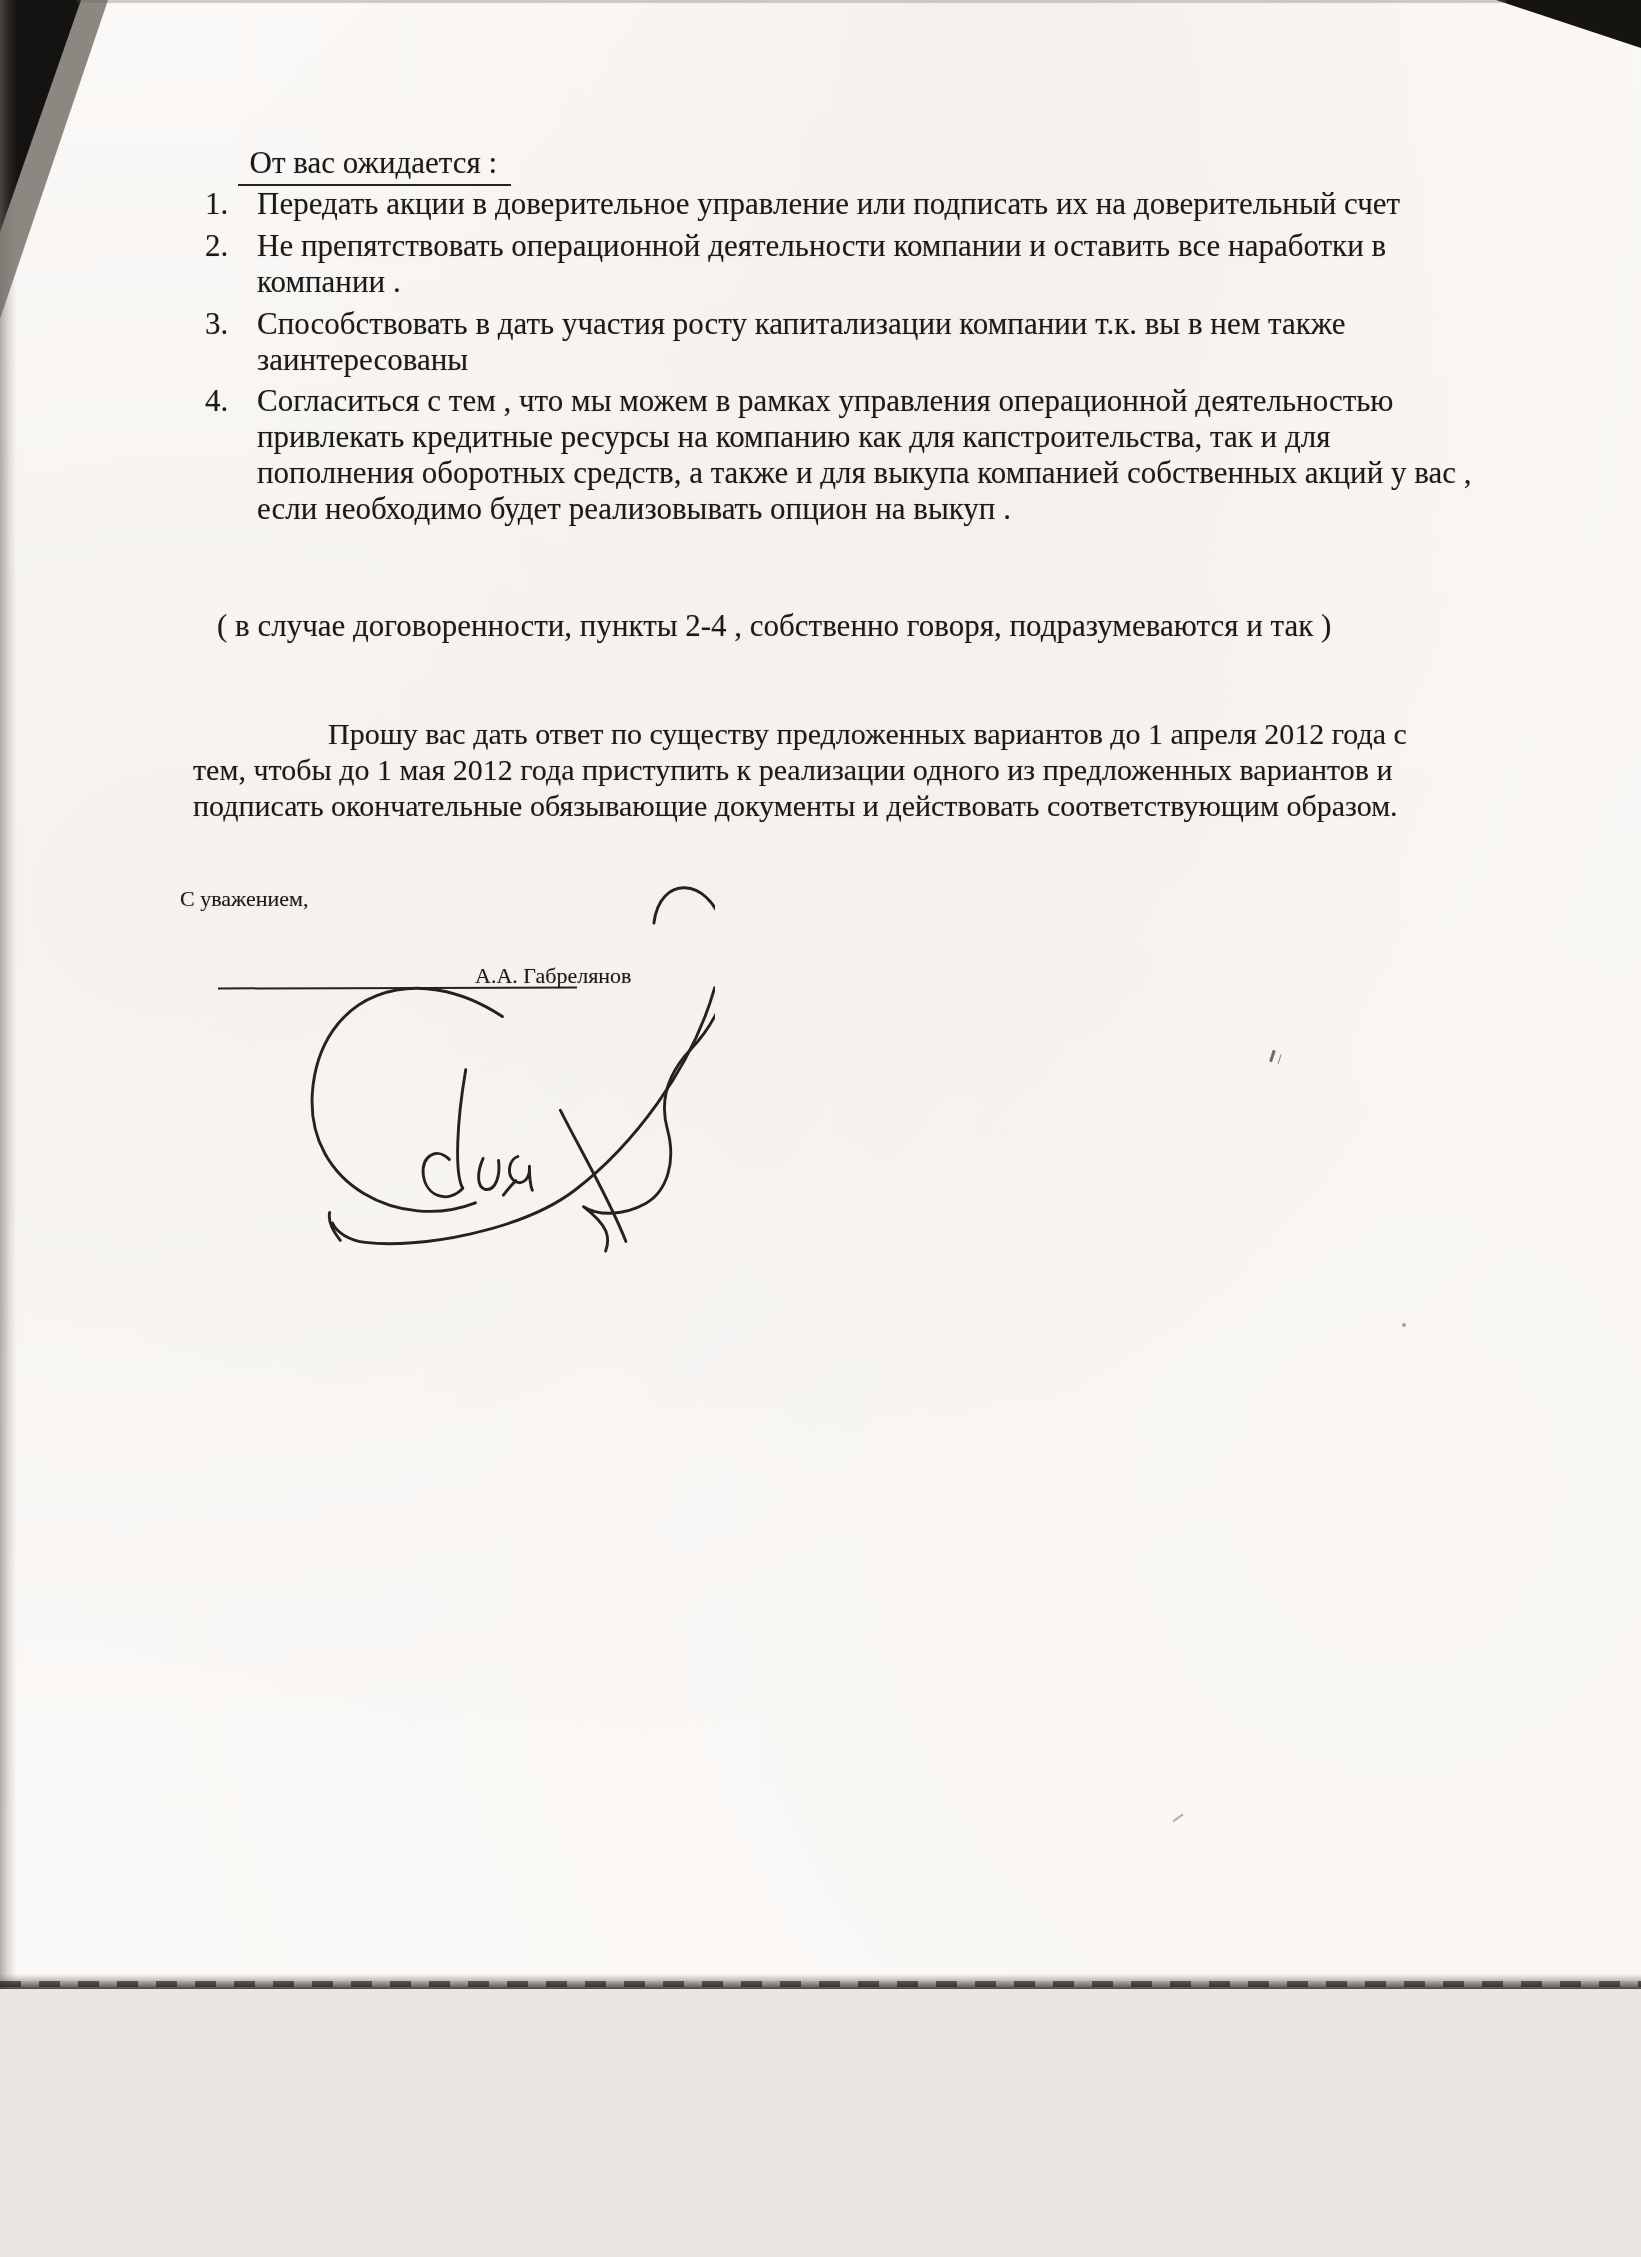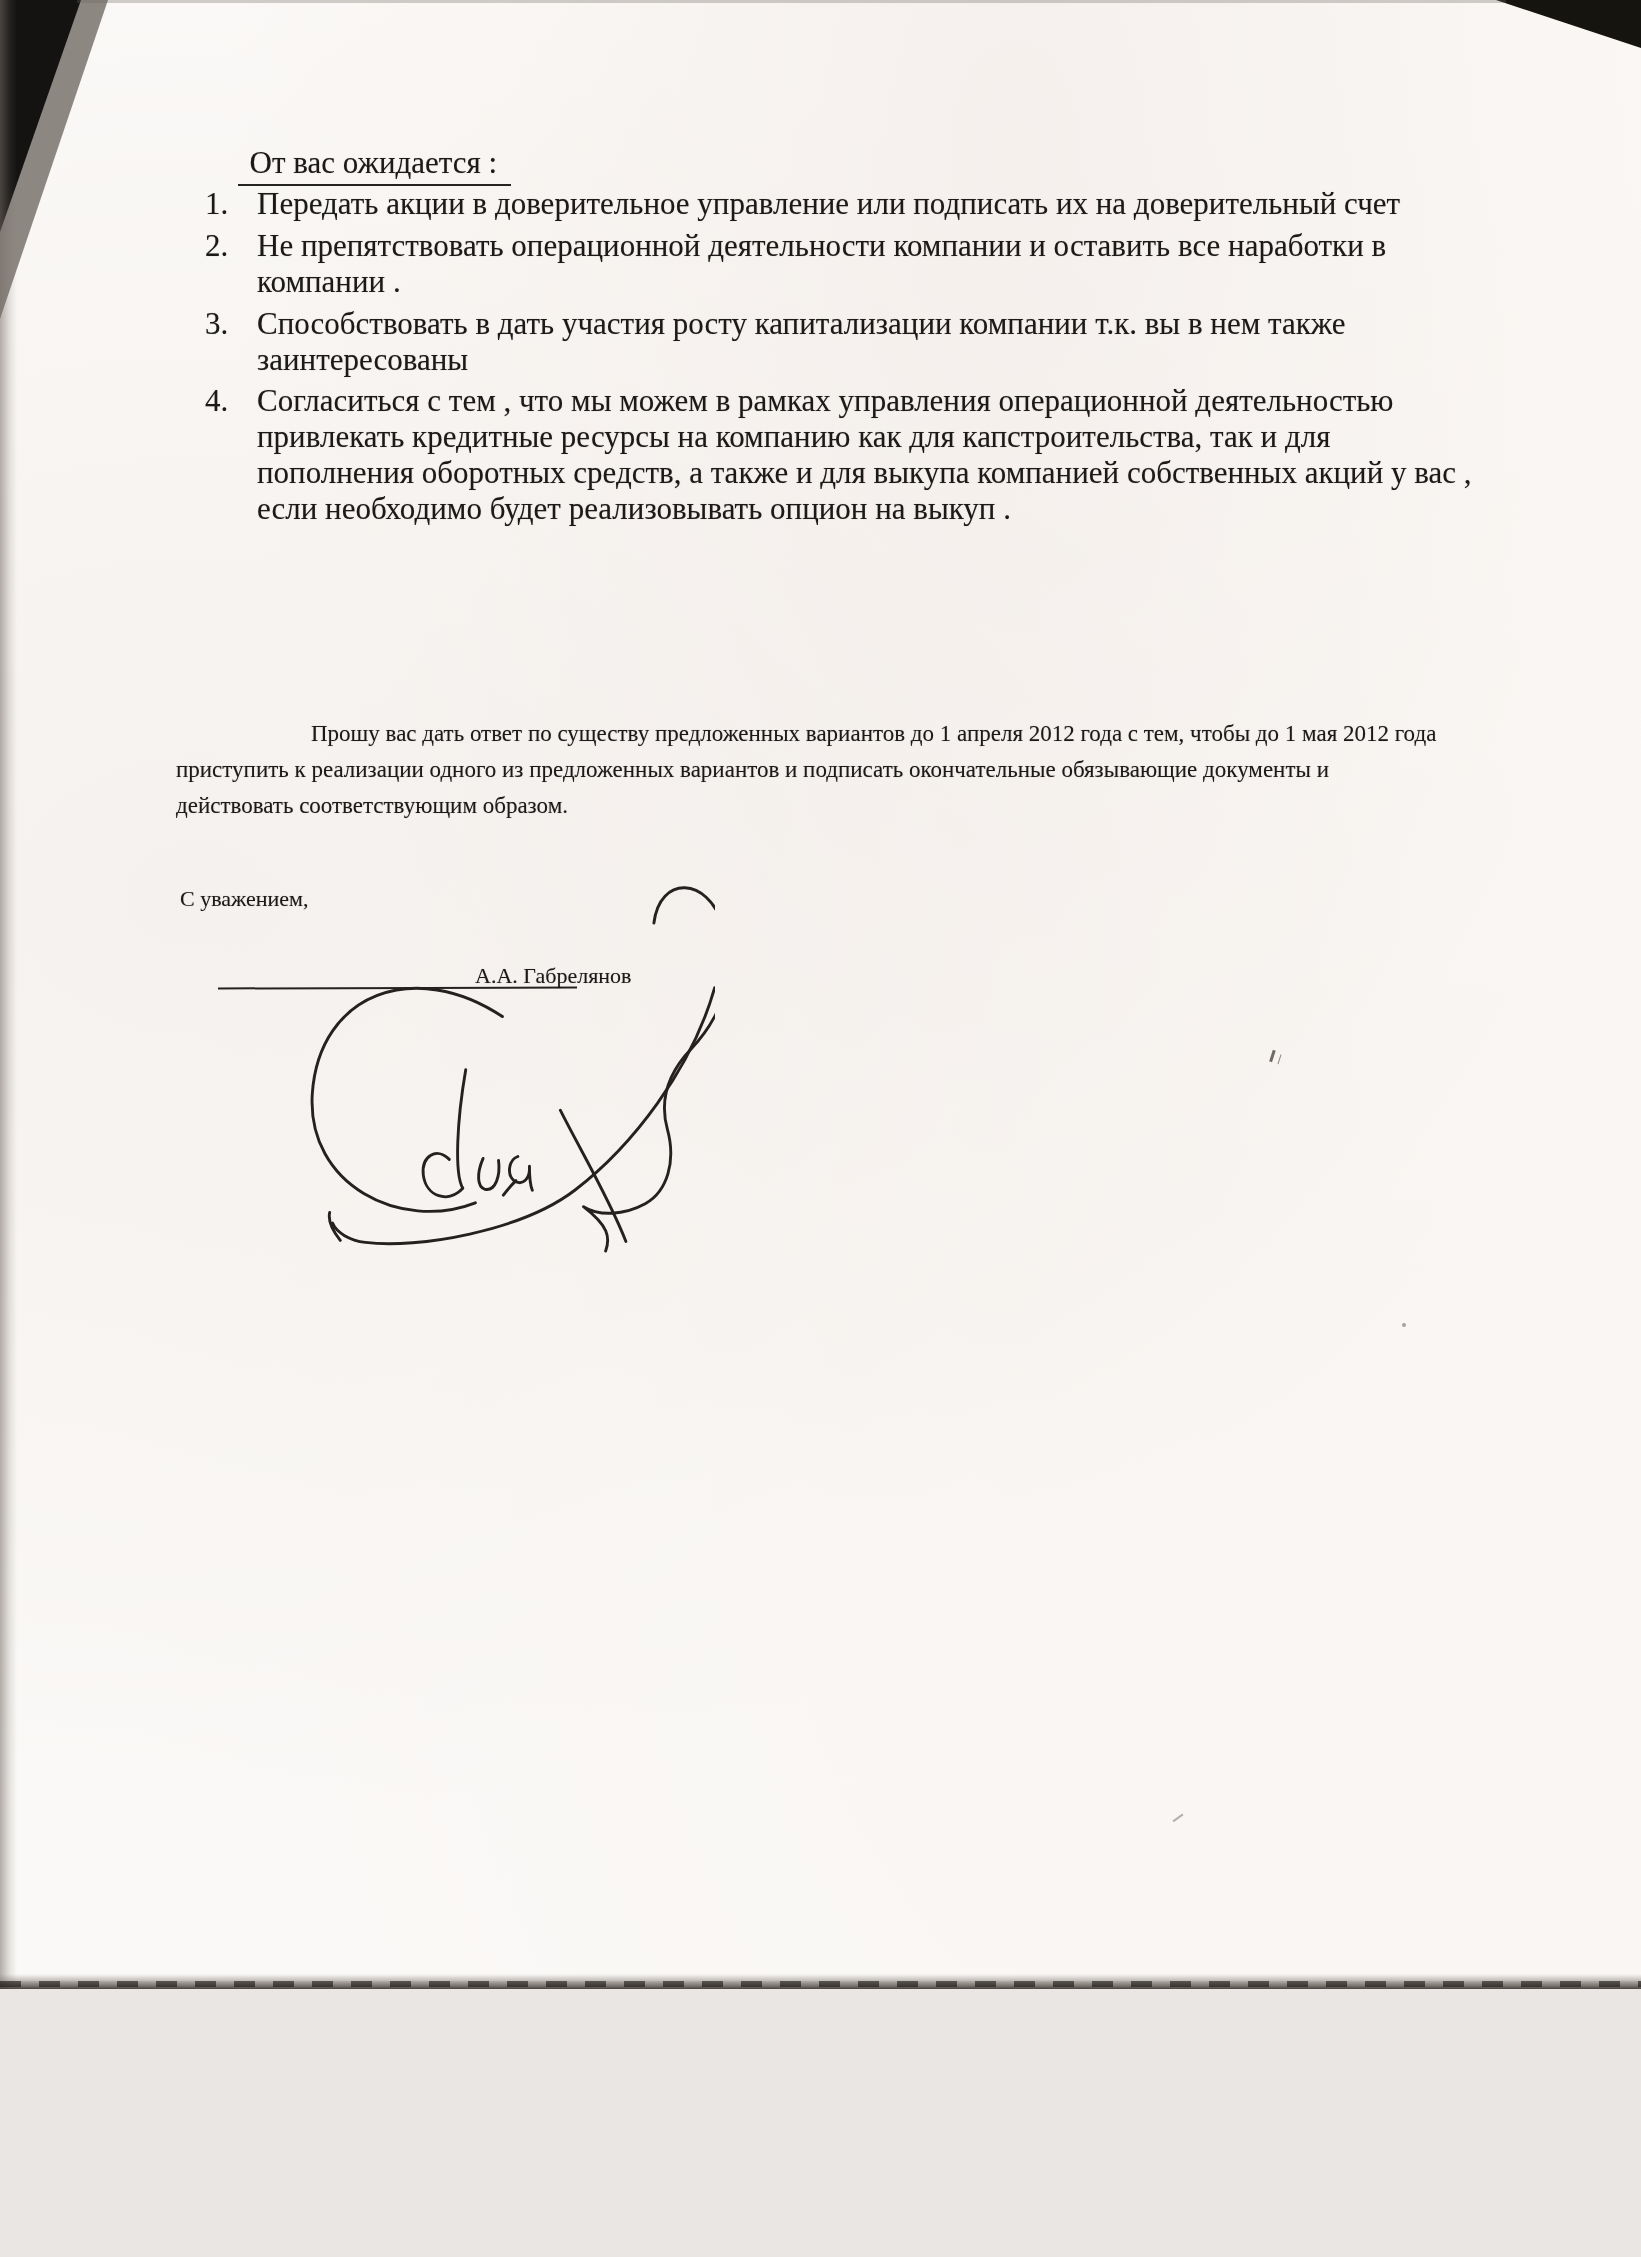--- a/index.html
+++ b/index.html
@@ -44,22 +44,22 @@
   .heading{position:absolute;left:238px;top:145px;font-size:31px;line-height:1.15;}
   .heading span{display:inline-block;padding:0 13.5px 2.9px 11.6px;border-bottom:2.4px solid #262420;}
 
   .list{position:absolute;left:205px;top:186px;width:1284px;font-size:31px;line-height:36px;}
   .item{display:flex;margin-bottom:5.8px;}
   .num{width:52px;flex:0 0 52px;}
   .itext{width:1218px;}
 
   .paren{position:absolute;left:217px;top:608px;font-size:31px;}
 
-  .closing{position:absolute;left:176px;top:716px;width:1273px;
-    font-size:23px;line-height:36px;text-indent:135px;}
+  .closing{position:absolute;left:193px;top:716px;width:1273px;
+    font-size:30px;line-height:36px;text-indent:135px;}
 
   .signoff{position:absolute;left:180px;top:886px;font-size:22px;}
 
   .sig-line{position:absolute;left:218px;top:987px;width:359px;height:1.9px;
     background:#24221f;transform:rotate(-0.15deg);}
   .sig-name{position:absolute;left:475px;top:963px;font-size:22px;}
 
   .sig-svg{position:absolute;left:174px;top:867px;width:541px;height:386px;pointer-events:none;}
   .sig-svg path{fill:none;stroke:#24211e;stroke-width:3;stroke-linecap:round;stroke-linejoin:round;}
 </style>
@@ -95,20 +95,21 @@
     <div class="item">
       <div class="num">3.</div>
       <div class="itext">Способствовать в дать участия росту капитализации компании т.к. вы в нем также заинтересованы</div>
     </div>
     <div class="item">
       <div class="num">4.</div>
       <div class="itext">Согласиться с тем , что мы можем в рамках управления операционной деятельностью привлекать кредитные ресурсы на компанию как для капстроительства, так и для пополнения оборотных средств, а также и для выкупа компанией собственных акций у вас , если необходимо будет реализовывать опцион на выкуп .</div>
     </div>
   </div>
 
+  <div class="paren ink">( в случае договоренности, пункты 2-4 , собственно говоря, подразумеваются и так )</div>
 
   <div class="closing ink">Прошу вас дать ответ по существу предложенных вариантов до 1 апреля 2012 года с тем, чтобы до 1 мая 2012 года  приступить к реализации одного из предложенных вариантов и подписать окончательные обязывающие документы и действовать соответствующим образом.</div>
 
   <div class="signoff ink">С уважением,</div>
 
   <div class="sig-line"></div>
 
   <svg class="sig-svg" viewBox="0 0 560 400" aria-hidden="true">
     <path d="M 340 155 C 250 95 150 130 143 235 C 137 330 235 378 312 348"></path>
     <path d="M 302 210 C 293 262 290 318 299 333 C 284 349 261 342 258 319 C 256 299 272 290 285 303"></path>

